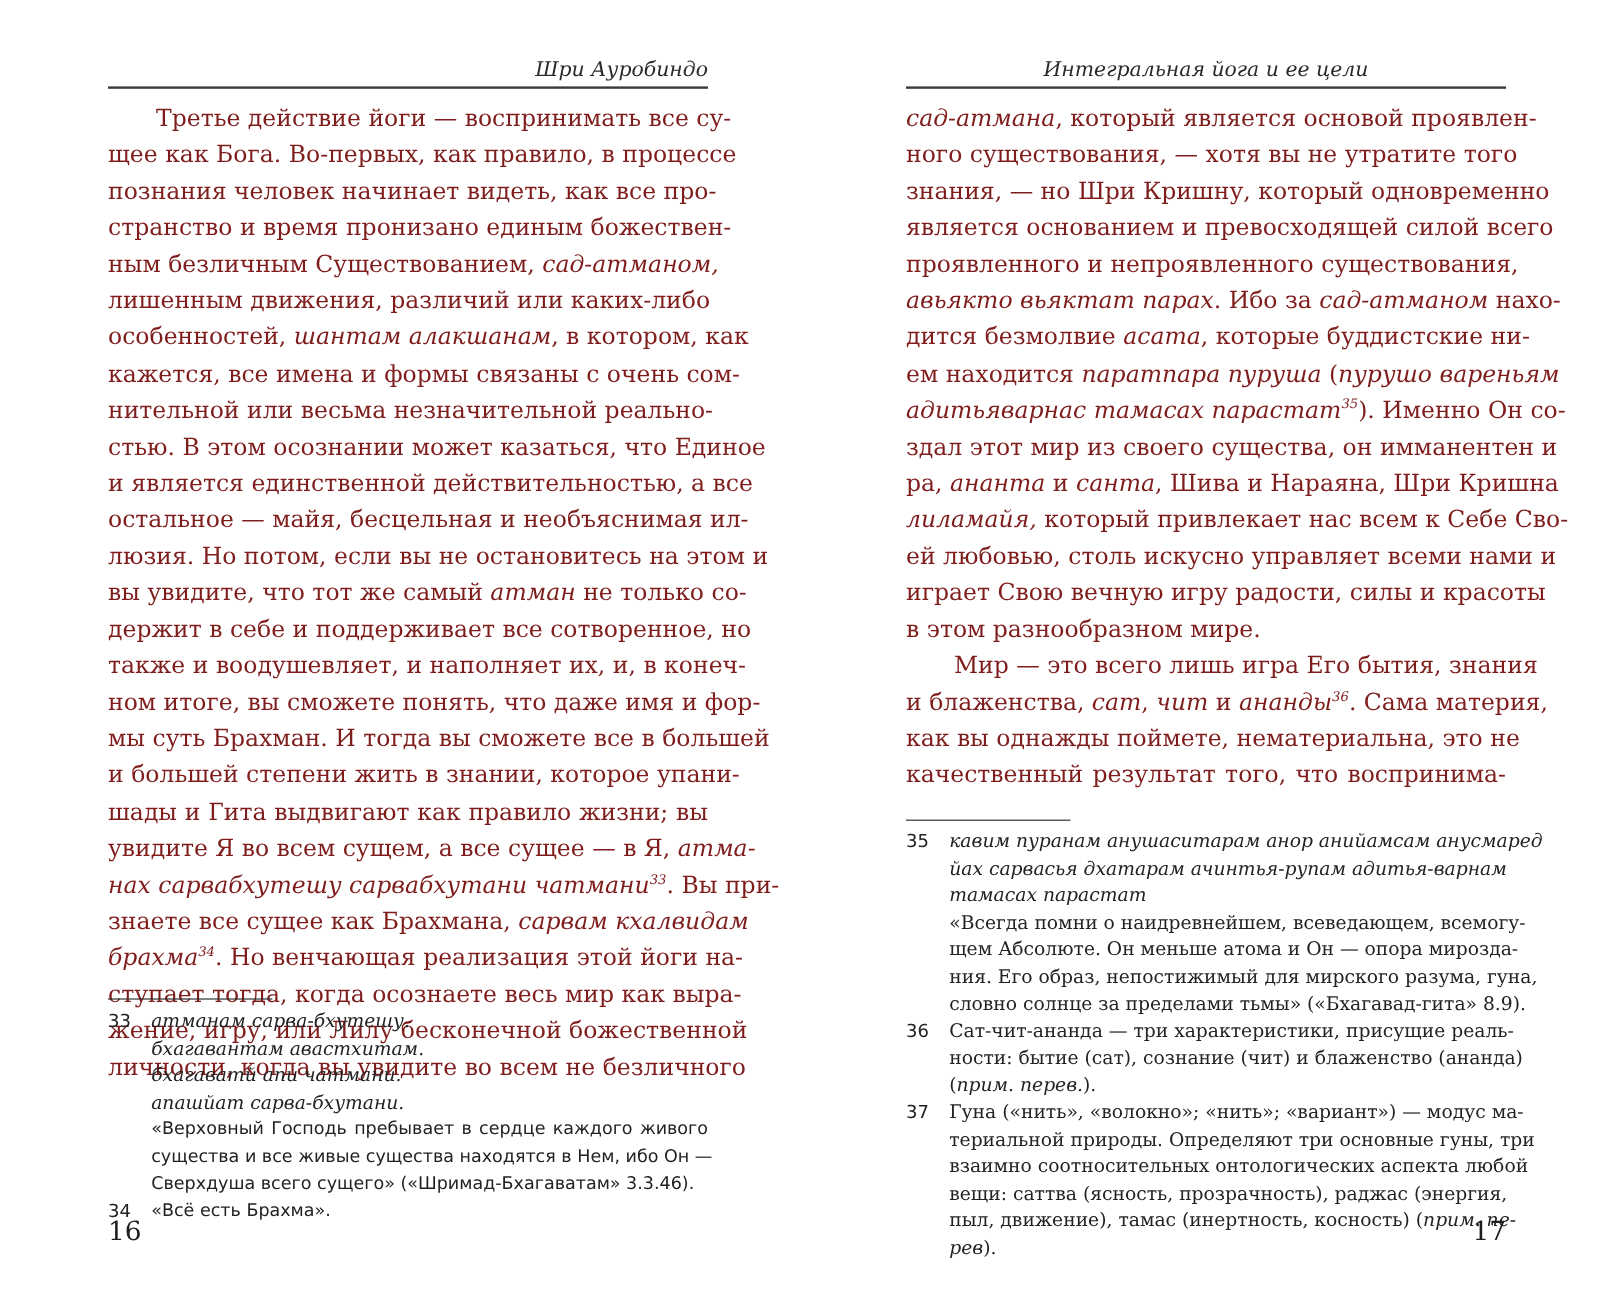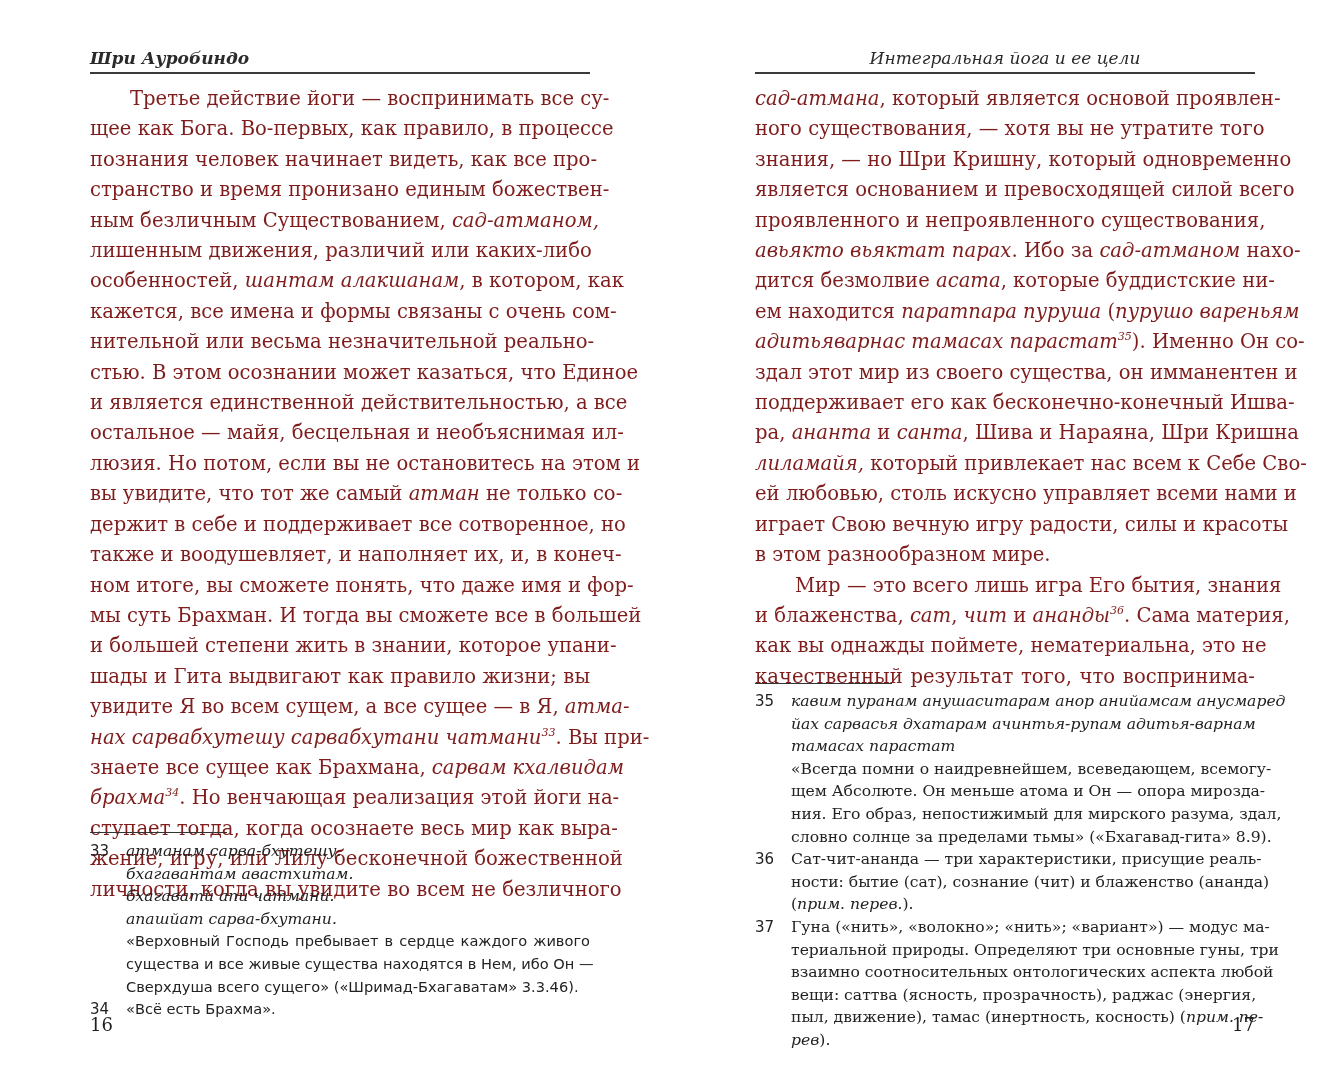--- a/index.html
+++ b/index.html
@@ -33,21 +33,21 @@
     top: 46px;
     left: 0;
     width: 500px;
     height: 26px;
     font-style: italic;
     font-size: 17px;
     color: #2a2a2a;
     font-family: "DejaVu Serif", serif;
     border-bottom: 2px solid #3a3a3a;
   }
-  .page-left .running-head { text-align: left; font-weight: bold; }
+  .page-left .running-head { text-align: right; }
   .page-right .running-head { text-align: center; }
   .running-head span { display: inline-block; padding-top: 2px; }
 
   .body-text {
     position: absolute;
     top: 84px;
     left: 0;
     width: 500px;
     font-size: 19.6px;
     line-height: 30.4px;
@@ -108,21 +108,21 @@
     text-align: justify;
     text-align-last: justify;
   }
   .fn .fl.last { text-align-last: left; }
   .fn .it { font-style: italic; }
   .fn .sans { font-family: "DejaVu Sans", sans-serif; font-size: 14.6px; }
 
   .folio {
     position: absolute;
     top: 1014px;
-    font-size: 18px;
+    font-size: 22px;
     font-family: "DejaVu Serif", serif;
     color: #1e1e1e;
   }
   .page-left .folio { left: 0; }
   .page-right .folio { right: 0; }
 </style>
 </head>
 <body>
 
 <div class="spread">
@@ -193,21 +193,20 @@
       <span class="line"><em>сад-атмана</em><span>, который является основой проявлен-</span></span>
       <span class="line">ного существования, — хотя вы не утратите того</span>
       <span class="line">знания, — но Шри Кришну, который одновременно</span>
       <span class="line">является основанием и превосходящей силой всего</span>
       <span class="line">проявленного и непроявленного существования,</span>
       <span class="line"><em>авьякто вьяктат парах</em><span>. Ибо за </span><em>сад-атманом</em><span> нахо-</span></span>
       <span class="line"><span>дится безмолвие </span><em>асата</em><span>, которые буддистские ни-</span></span>
       <span class="line"><span>ем находится </span><em>паратпара пуруша</em><span> (</span><em>пурушо вареньям</em></span>
       <span class="line"><em>адитьяварнас тамасах парастат</em><sup>35</sup><span>). Именно Он со-</span></span>
       <span class="line">здал этот мир из своего существа, он имманентен и</span>
-      <span class="line">поддерживает его как бесконечно-конечный Ишва-</span>
       <span class="line"><span>ра, </span><em>ананта</em><span> и </span><em>санта</em><span>, Шива и Нараяна, Шри Кришна</span></span>
       <span class="line"><em>лиламайя,</em><span> который привлекает нас всем к Себе Сво-</span></span>
       <span class="line">ей любовью, столь искусно управляет всеми нами и</span>
       <span class="line">играет Свою вечную игру радости, силы и красоты</span>
       <span class="line last">в этом разнообразном мире.</span>
 
       <span class="line indent">Мир — это всего лишь игра Его бытия, знания</span>
       <span class="line"><span>и блаженства, </span><em>сат</em><span>, </span><em>чит</em><span> и </span><em>ананды</em><sup>36</sup><span>. Сама материя,</span></span>
       <span class="line">как вы однажды поймете, нематериальна, это не</span>
       <span class="line">качественный результат того, что воспринима-</span>
@@ -216,21 +215,21 @@
     <div class="fn-rule"></div>
 
     <div class="footnotes">
       <div class="fn">
         <span class="fn-num">35</span>
         <span class="fl it">кавим пуранам анушаситарам анор анийамсам анусмаред</span>
         <span class="fl it">йах сарвасья дхатарам ачинтья-рупам адитья-варнам</span>
         <span class="fl last it">тамасах парастат</span>
         <span class="fl">«Всегда помни о наидревнейшем, всеведающем, всемогу-</span>
         <span class="fl">щем Абсолюте. Он меньше атома и Он — опора мирозда-</span>
-        <span class="fl">ния. Его образ, непостижимый для мирского разума, здал,</span>
+        <span class="fl">ния. Его образ, непостижимый для мирского разума, гуна,</span>
         <span class="fl last">словно солнце за пределами тьмы» («Бхагавад-гита» 8.9).</span>
       </div>
       <div class="fn">
         <span class="fn-num">36</span>
         <span class="fl">Сат-чит-ананда — три характеристики, присущие реаль-</span>
         <span class="fl">ности: бытие (сат), сознание (чит) и блаженство (ананда)</span>
         <span class="fl last"><span>(</span><span class="it">прим. перев.</span><span>).</span></span>
       </div>
       <div class="fn">
         <span class="fn-num">37</span>

